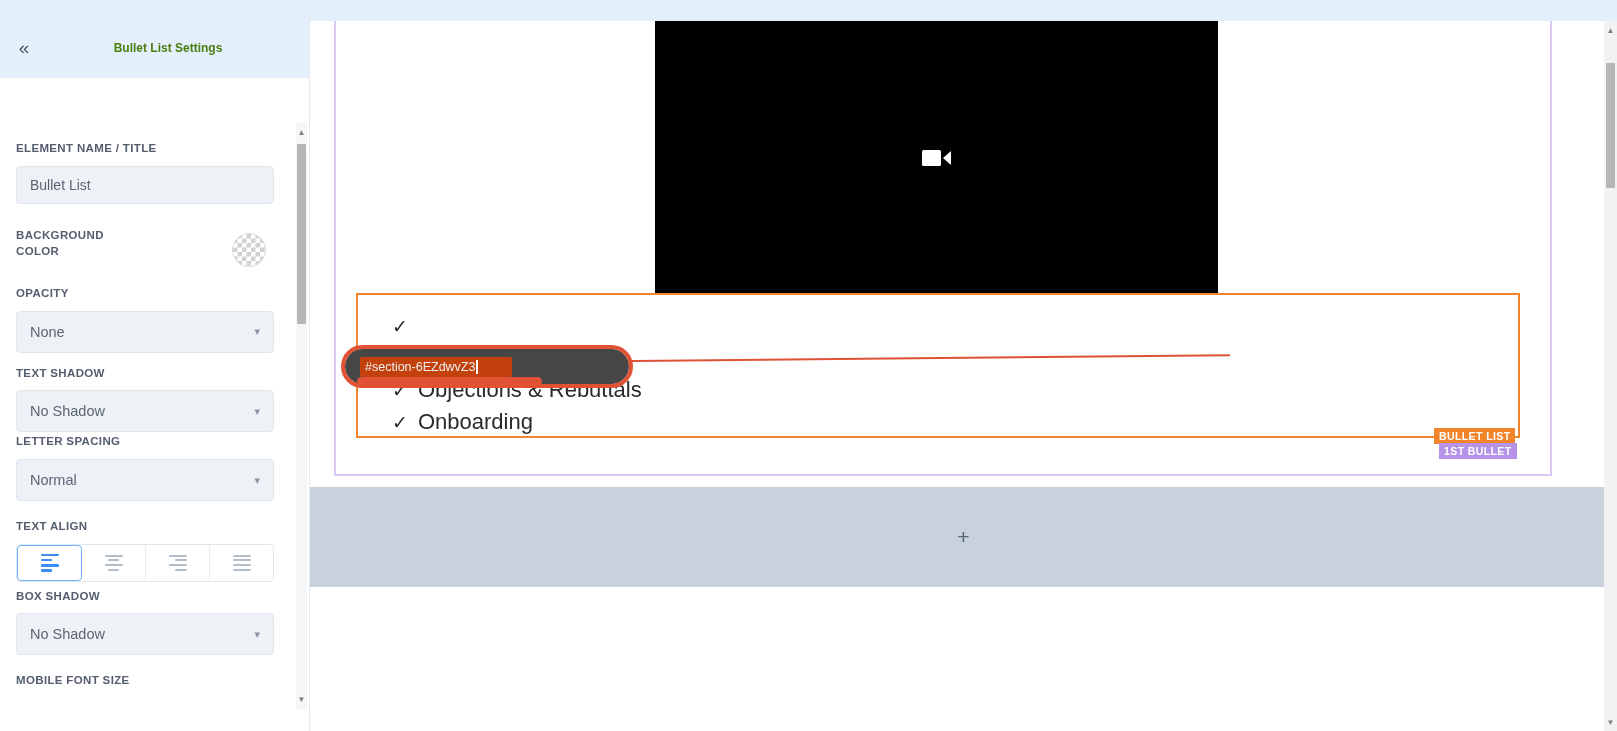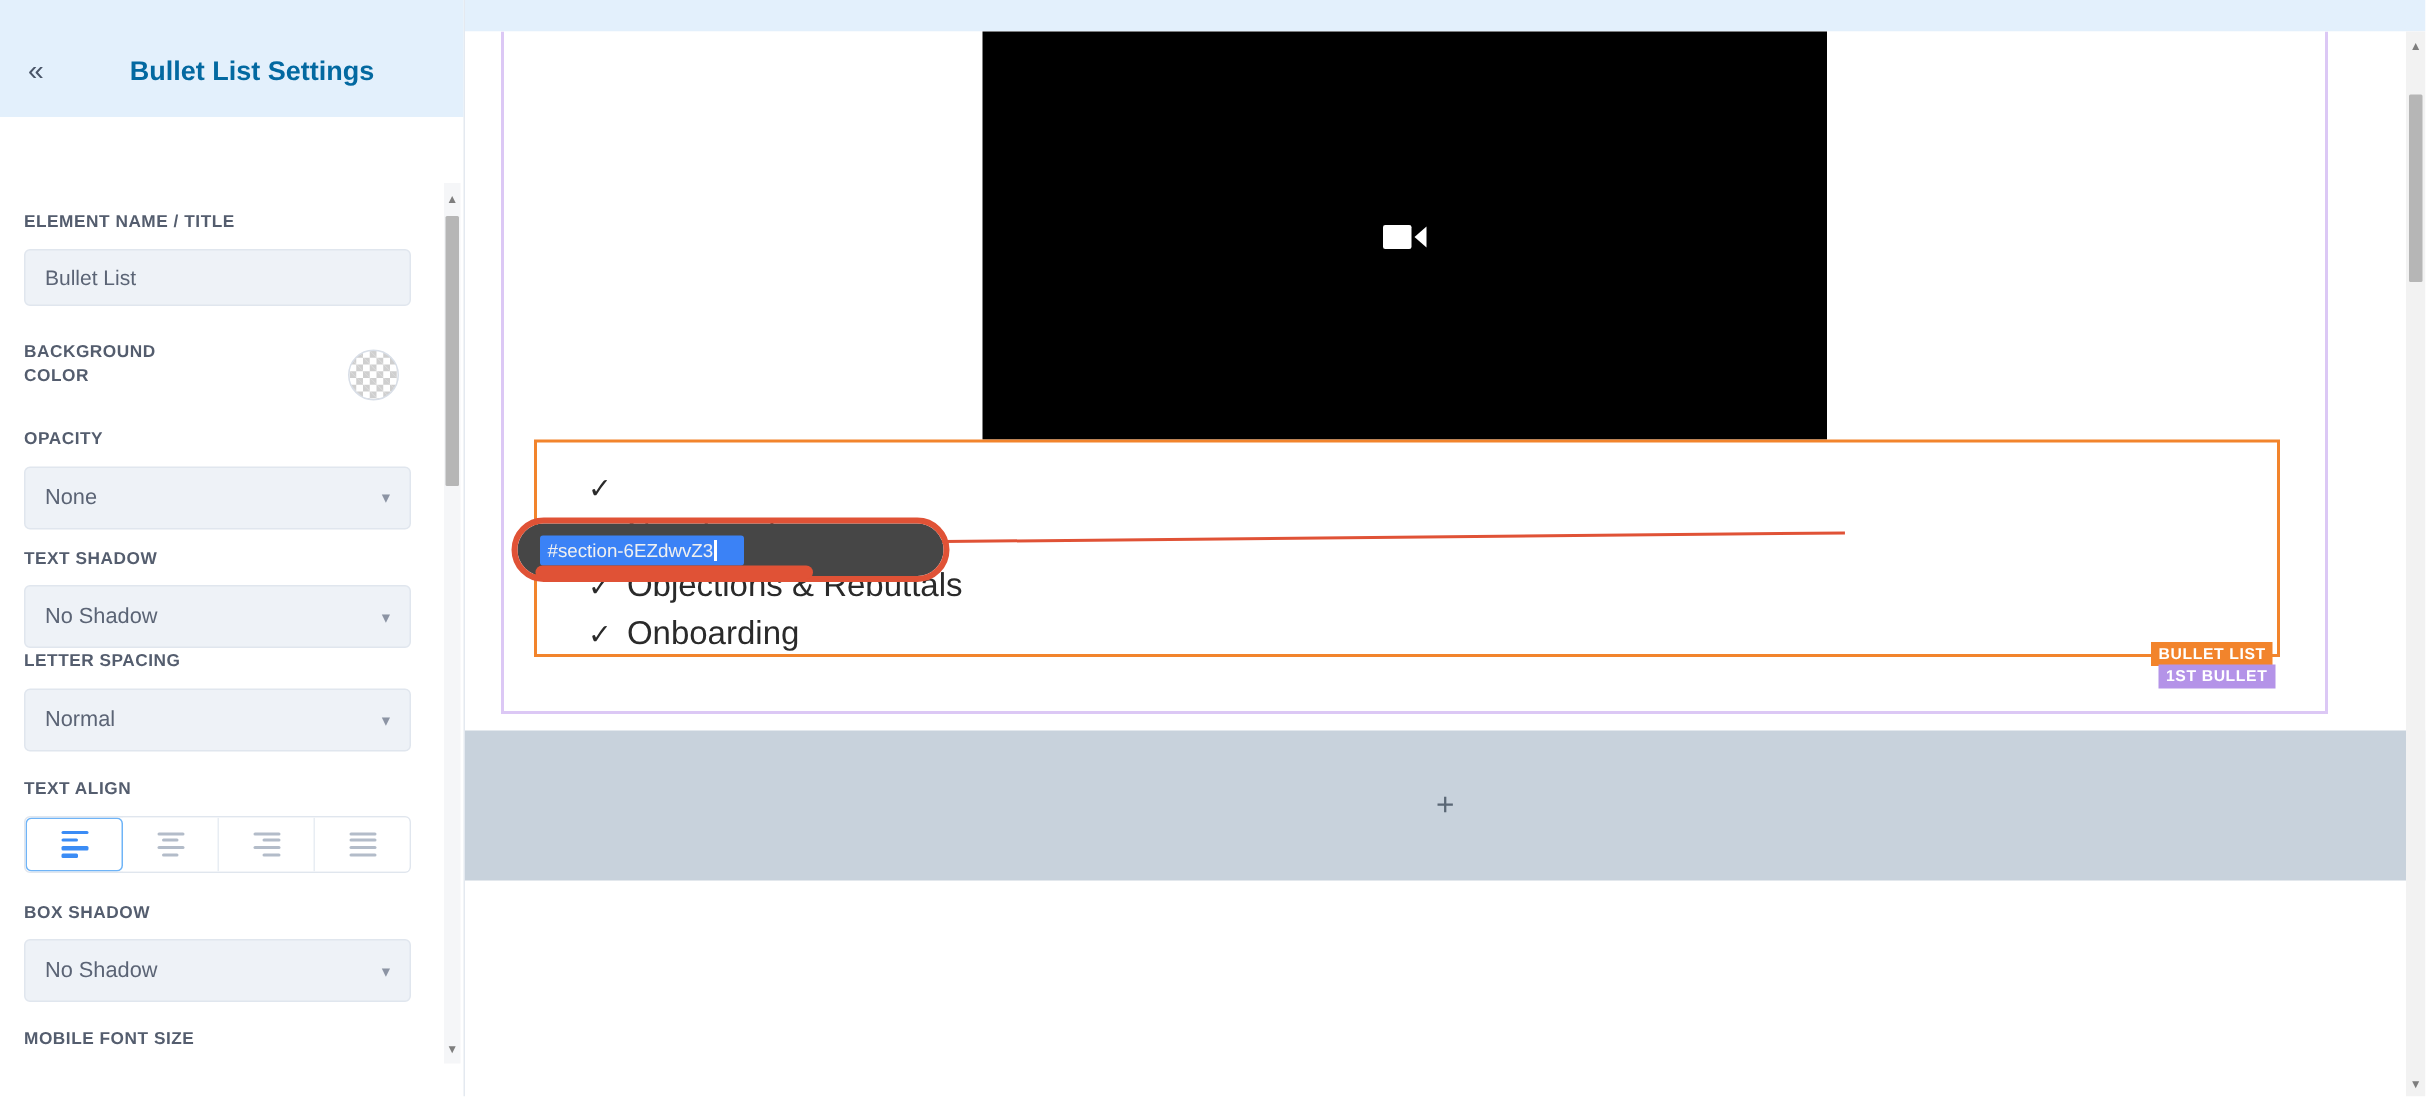--- a/index.html
+++ b/index.html
@@ -29,21 +29,21 @@
     background: #e3f0fc;
     display: flex; align-items: center;
   }
   .collapse-btn {
     width: 46px; display: flex; align-items: center; justify-content: center;
     color: #4a5568; font-size: 19px; cursor: pointer; letter-spacing: -2px;
     padding-top: 17px;
   }
   .panel-title {
     flex: 1; text-align: center; padding-right: 20px; padding-top: 17px;
-    font-size: 18px; font-weight: bold; color: #0369a1;
+    font-size: 12px; font-weight: bold; color: #4d7c0f;
   }
   .tabs {
     position: absolute; left: 0; top: 78px; width: 310px; height: 44px;
     display: flex; background: #fff; border-bottom: 1px solid #e4e9f0;
   }
   .tab {
     flex: 1; display: flex; align-items: center; justify-content: center;
     font-size: 14.5px; color: #6b7588; cursor: pointer; height: 44px;
     position: relative;
   }
@@ -191,23 +191,23 @@
   
   .tooltip-outer {
     position: absolute; left: 341px; top: 345px; width: 292px; height: 43px;
     border: 4px solid #e05236; border-radius: 22px;
   }
   .tooltip-inner {
     position: absolute; left: 345px; top: 349px; width: 284px; height: 35px;
     background: #464646; border-radius: 18px;
   }
   .tooltip-field {
-    position: absolute; left: 360px; top: 357px; width: 136px; height: 20px;
+    position: absolute; left: 360px; top: 357px; width: 152px; height: 20px;
     display: flex; align-items: center;
-    background: #3b82f6; border-radius: 2px; padding: 0 5px;
+    background: #c2410c; border-radius: 2px; padding: 0 5px;
   }
   .tooltip-text {
     font-size: 12.5px; color: #f0f0f0;
     font-family: "Liberation Sans", sans-serif; white-space: nowrap;
   }
   .caret {
     display: inline-block; width: 1.5px; height: 14px; background: #ffffff;
     margin-left: 1px;
   }
   .tooltip-underline {
@@ -333,21 +333,21 @@
             <div class="align-bars">
               <i style="width:100%"></i>
                 <i style="width:100%"></i>
                 <i style="width:100%"></i>
                 <i style="width:100%"></i>
             </div>
           </div>
         </div>
       </div>
 
-      <div class="field" style="margin-top:19px;">
+      <div class="field" style="margin-top:6px;">
         <div class="flabel">BOX SHADOW</div>
         <div class="select-box">
           <span>No Shadow</span>
           <span class="chev">▾</span>
         </div>
       </div>
 
       <div class="field" style="margin-top:17px;">
         <div class="flabel">MOBILE FONT SIZE</div>
       </div>

